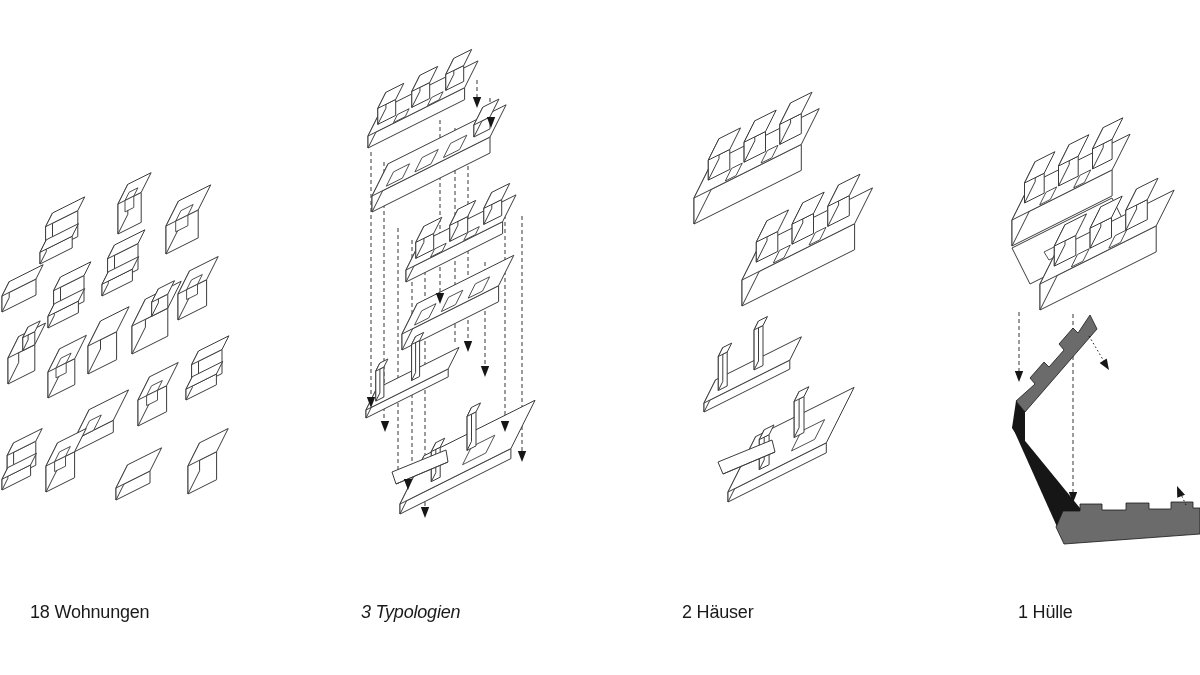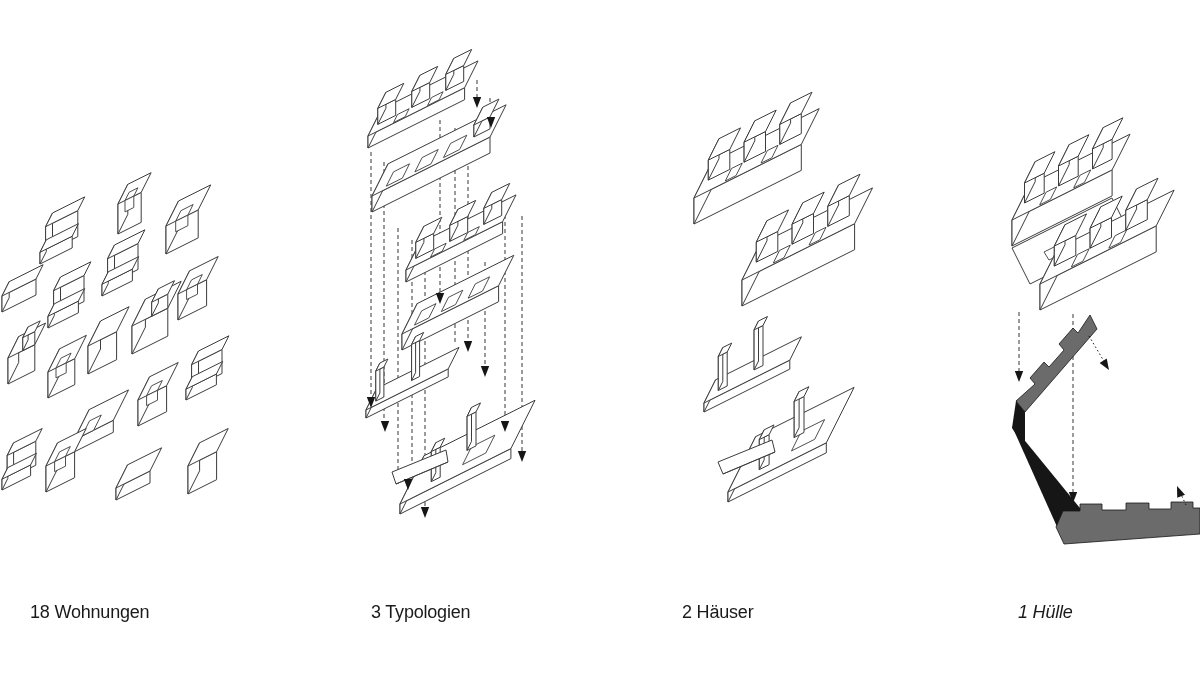--- a/index.html
+++ b/index.html
@@ -7,23 +7,23 @@
     width:1200px;height:675px;position:relative;overflow:hidden;
     background:#ffffff;
     font-family:"Liberation Sans", sans-serif;
   }
   #stage{position:absolute;left:0;top:0;width:1200px;height:675px;}
   .panel-label{
     position:absolute;top:601px;font-size:18px;line-height:22px;
     letter-spacing:-0.2px;color:#1a1a1a;font-weight:500;white-space:nowrap;
   }
   #lbl-wohnungen{left:2px;margin-left:28px;}
-  #lbl-typologien{left:371px;}
+  #lbl-typologien{left:361px;font-style:italic;}
   #lbl-haeuser{left:682px;}
-  #lbl-huelle{left:1018px;font-style:italic;}
+  #lbl-huelle{left:1018px;}
 </style>
 </head>
 <body>
 
 <svg id="stage" viewBox="0 0 1200 675" xmlns="http://www.w3.org/2000/svg">
   <g id="g-wohnungen">
       <path d="M118.0,234.0L141.2,222.4L141.2,192.4L118.0,204.0Z" fill="#fff" stroke="#3c3c3c" stroke-width="1" stroke-linejoin="round"></path>
       <path d="M118.0,234.0L127.8,214.3L127.8,184.3L118.0,204.0Z" fill="#fff" stroke="#3c3c3c" stroke-width="1" stroke-linejoin="round"></path>
       <path d="M118.0,204.0L141.2,192.4L151.1,172.7L127.8,184.3Z" fill="#fff" stroke="#3c3c3c" stroke-width="1" stroke-linejoin="round"></path>
       <path d="M125.0,200.5L133.8,196.1L137.9,187.8L129.1,192.3Z" fill="#fff" stroke="#3c3c3c" stroke-width="0.9" stroke-linejoin="round"></path>

